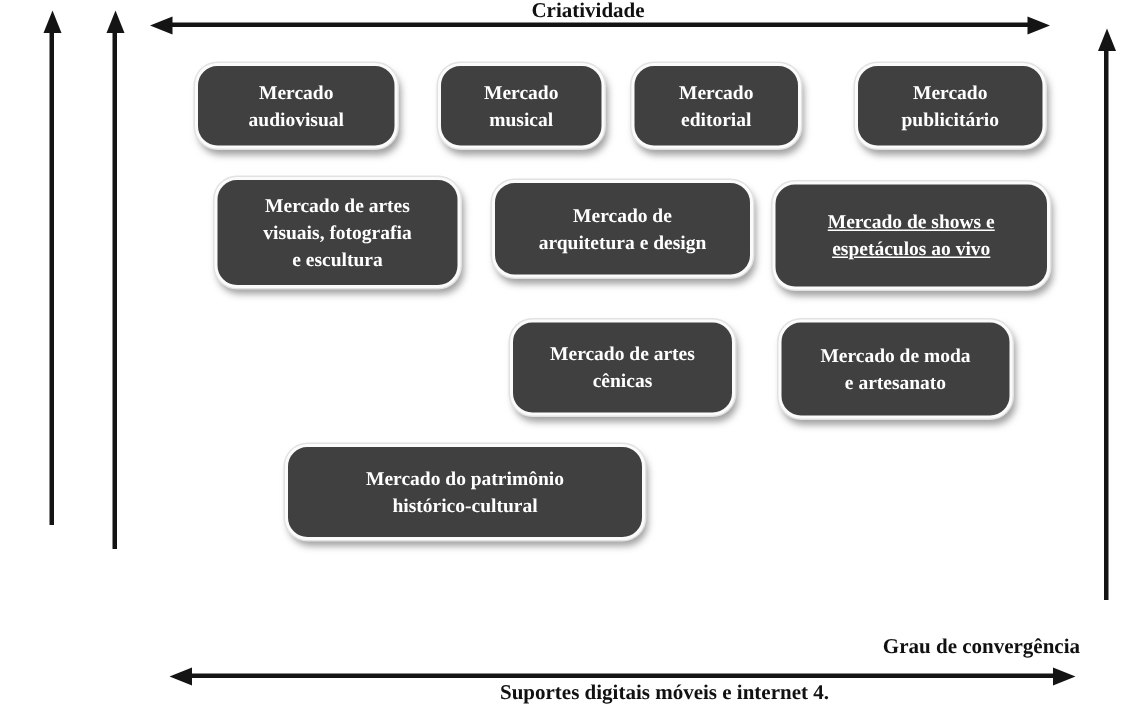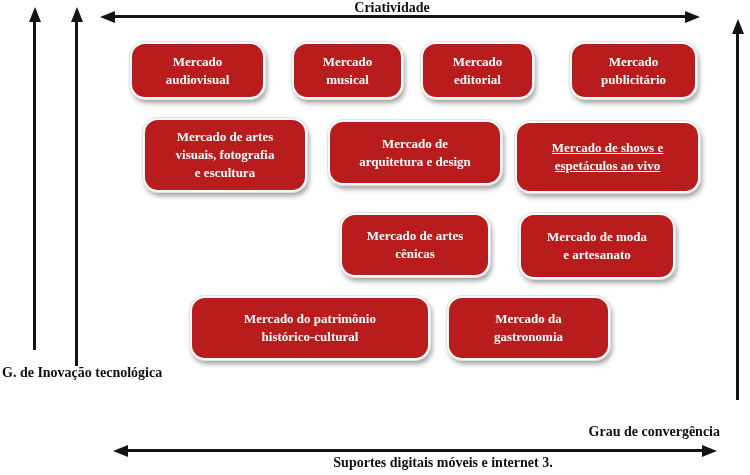--- a/index.html
+++ b/index.html
@@ -13,21 +13,21 @@
   .vline{position:absolute;width:3px;background:#141414;}
   .ah{position:absolute;width:0;height:0;}
   .ah-left {border-top:6px solid transparent;border-bottom:6px solid transparent;border-right:15px solid #141414;}
   .ah-right{border-top:6px solid transparent;border-bottom:6px solid transparent;border-left:15px solid #141414;}
   .ah-up   {border-left:6px solid transparent;border-right:6px solid transparent;border-bottom:15px solid #141414;}
   
   .axis-label{position:absolute;font-size:14px;white-space:nowrap;}
   
   .mbox{
     position:absolute;display:flex;align-items:center;justify-content:center;
-    background:#b91c1c;color:#fff;text-align:center;
+    background:#404040;color:#fff;text-align:center;
     border:2px solid #fbfbfb;border-radius:15px;
     box-shadow:0 0 0 1px #e2e2e2, 2px 4px 5px rgba(110,110,110,.65);
     font-size:13px;line-height:18px;white-space:pre-line;
     box-sizing:border-box;padding:4px 6px;
   }
   .b1 {left:130px;top:42px; width:135px;height:57px;}
   .b2 {left:292px;top:42px; width:111px;height:57px;}
   .b3 {left:421px;top:42px; width:113px;height:57px;}
   .b4 {left:570px;top:42px; width:127px;height:57px;}
   .b5 {left:143px;top:118px;width:164px;height:74px;}
@@ -71,24 +71,21 @@
   <div class="mbox b6">Mercado de
 arquitetura e design</div>
   <div class="mbox b7">Mercado de shows e
 espetáculos ao vivo</div>
   <div class="mbox b9">Mercado de artes
 cênicas</div>
   <div class="mbox b10">Mercado de moda
 e artesanato</div>
   <div class="mbox b11">Mercado do patrimônio
 histórico-cultural</div>
-  <div class="mbox b12">Mercado da
-gastronomia</div>
 
-  <div class="axis-label" style="left:2px;top:365px;">G. de Inovação tecnológica</div>
 
   <div class="axis-label" style="left:520px;top:424px;width:200px;text-align:right;">Grau de convergência</div>
   <div class="hline" style="left:125px;top:449px;width:580px;"></div>
   <div class="ah ah-left" style="left:113px;top:444.5px;"></div>
   <div class="ah ah-right" style="left:702px;top:444.5px;"></div>
-  <div class="axis-label" style="left:293px;top:455px;width:300px;text-align:center;">Suportes digitais móveis e internet 3.</div>
+  <div class="axis-label" style="left:293px;top:455px;width:300px;text-align:center;">Suportes digitais móveis e internet 4.</div>
 
 </div>
 
 </body></html>

